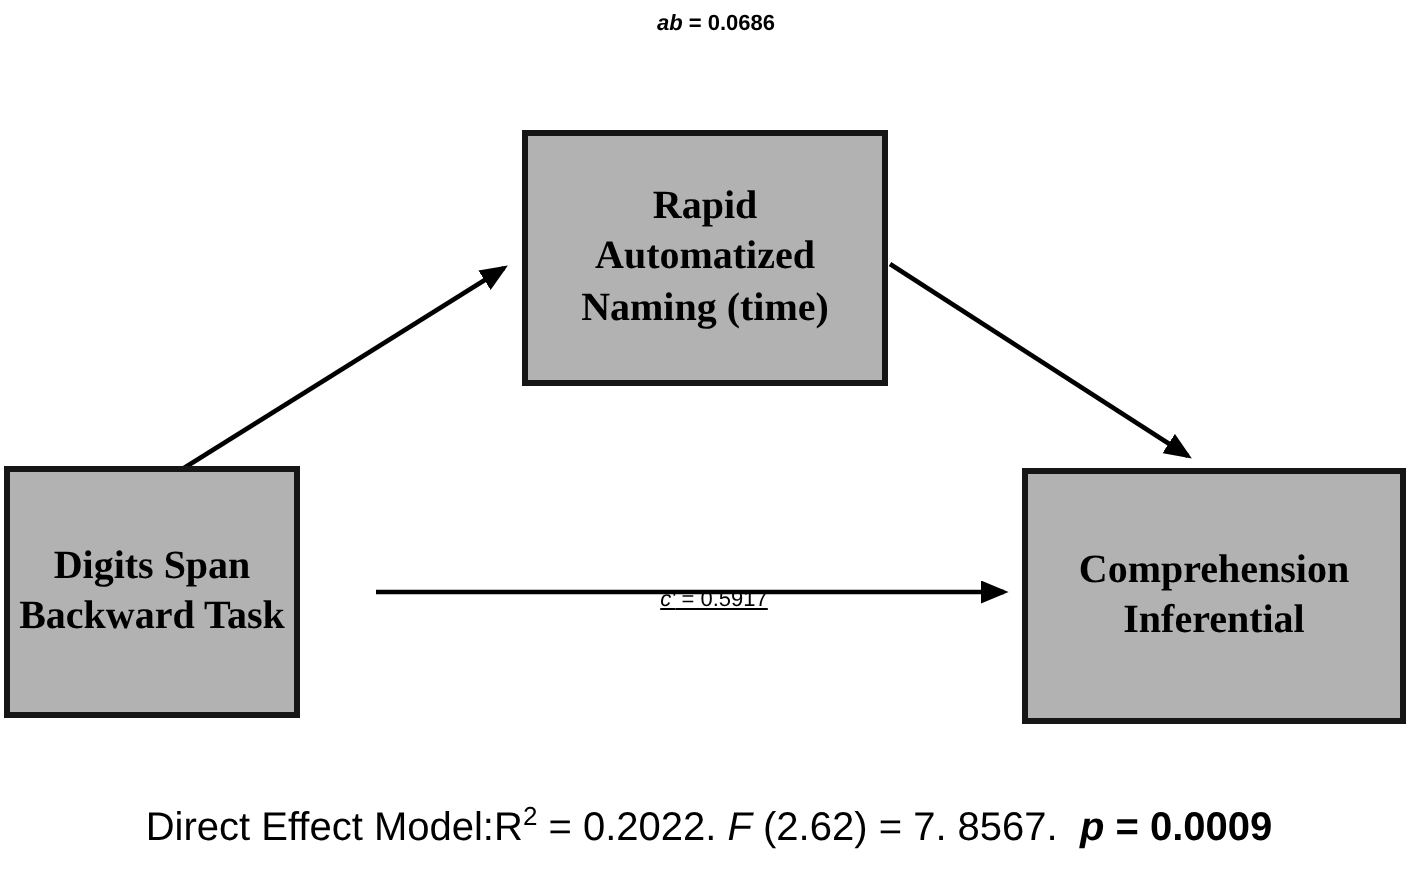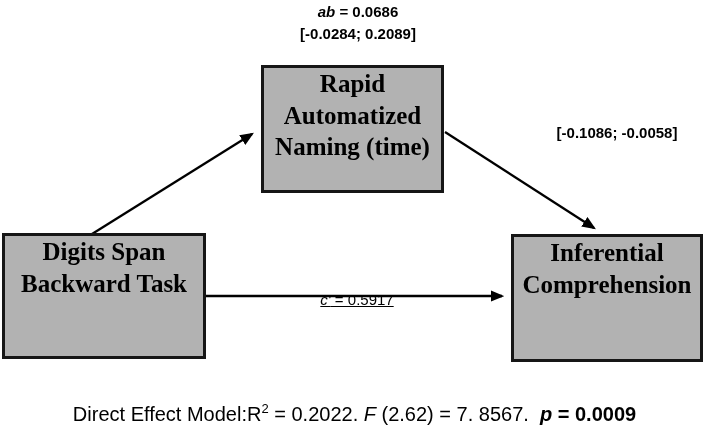--- a/index.html
+++ b/index.html
@@ -26,36 +26,37 @@
     position:absolute;
     left:0;top:0;
     width:709px;height:439px;
   }
   .box{
     position:absolute;
     background:var(--box_fill);
     border:3px solid var(--box_border);
     display:flex;
     flex-direction:column;
+    justify-content:center;
     align-items:center;
     text-align:center;
     font-family:"Liberation Serif","DejaVu Serif",serif;
     font-weight:700;
-    font-size:25px;
+    font-size:20px;
     line-height:1.26;
     color:var(--text);
   }
   #box-mediator{left:261px;top:65px;width:183px;height:128px;}
-  #box-predictor{left:2px;top:233px;width:204px;height:126px;}
+  #box-predictor{left:2px;top:233px;width:148px;height:126px;}
   #box-outcome{left:511px;top:234px;width:192px;height:128px;}
   .effect-label{
     position:absolute;
     transform:translateX(-50%);
     text-align:center;
-    font-size:15px;
+    font-size:11px;
     line-height:22px;
     white-space:nowrap;
   }
   .effect-label .val{font-weight:400;}
   .effect-label .val.bold{font-weight:700;}
   .effect-label .ci{font-weight:700;}
   .effect-label .var{font-style:italic;}
   #label-ab{left:358px;top:1px;}
   #label-a{left:97px;top:122px;}
   #label-b{left:617px;top:122px;}
@@ -95,32 +96,30 @@
     <div>Automatized</div>
     <div>Naming (time)</div>
   </div>
 
   <div class="box" id="box-predictor">
     <div>Digits Span</div>
     <div>Backward Task</div>
   </div>
 
   <div class="box" id="box-outcome">
+    <div>Comprehension</div>
     <div>Inferential</div>
-    <div>Comprehension</div>
   </div>
 
   <div class="effect-label" id="label-ab">
     <div class="val bold"><span class="var">ab</span><span> = 0.0686</span></div>
-    <div class="ci">[-0.0284; 0.2089]</div>
   </div>
 
 
   <div class="effect-label" id="label-b">
-    <div class="ci">[-0.1086; -0.0058]</div>
   </div>
 
   <div class="effect-label" id="label-c">
     <div class="val"><span class="var">c'</span><span> = 0.5917</span></div>
   </div>
 
   <div class="caption"><span>Direct Effect Model:R</span><sup>2</sup><span> = 0.2022. </span><span class="it">F</span><span> (2.62) = 7. 8567.  </span><span class="bi">p</span><span class="b"> = 0.0009</span></div>
 
 </div>
 

